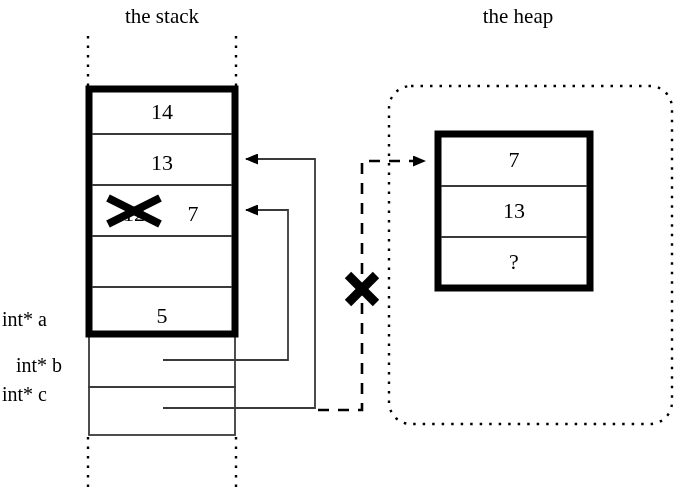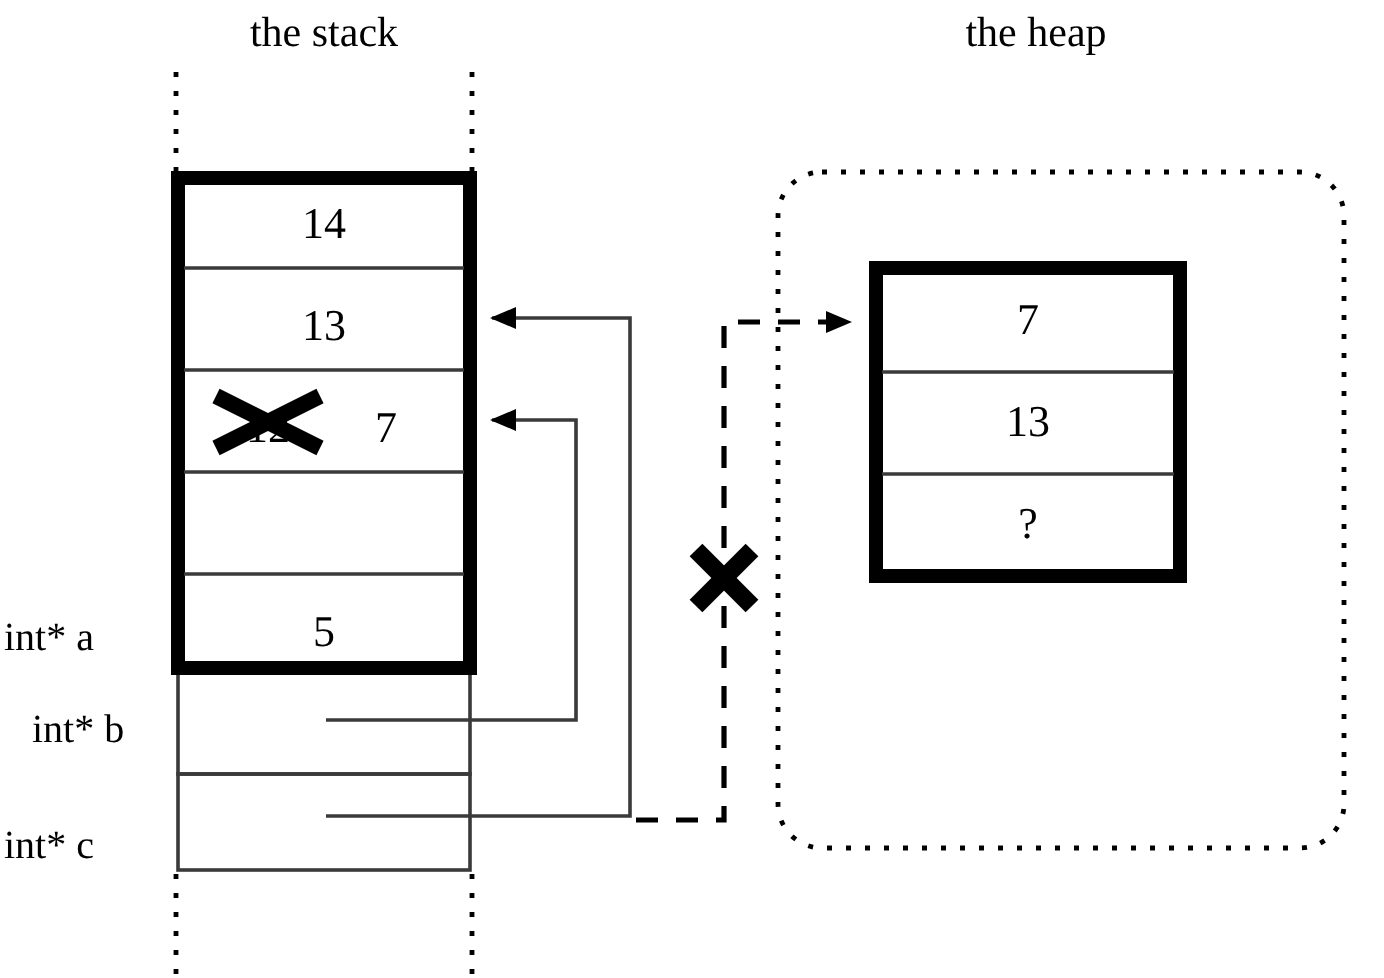--- a/index.html
+++ b/index.html
@@ -124,21 +124,21 @@
 
   <div class="cell-text" style="left:168px;top:203px;width:50px;">7</div>
 
 
   <div class="cell-text" style="left:89px;top:305px;width:146px;">5</div>
 
   <div class="var-label" style="left:2px;top:309px;">int* a</div>
 
   <div class="var-label" style="left:16px;top:355px;">int* b</div>
 
-  <div class="var-label" style="left:2px;top:413px;text-align:center;">int* c</div>
+  <div class="var-label" style="left:2px;top:384px;text-align:center;">int* c</div>
 
   <div class="cell-text" style="left:438px;top:149px;width:152px;">7</div>
 
   <div class="cell-text" style="left:438px;top:200px;width:152px;">13</div>
 
   <div class="cell-text" style="left:438px;top:251px;width:152px;">?</div>
 
 </div>
 
 </body></html>

